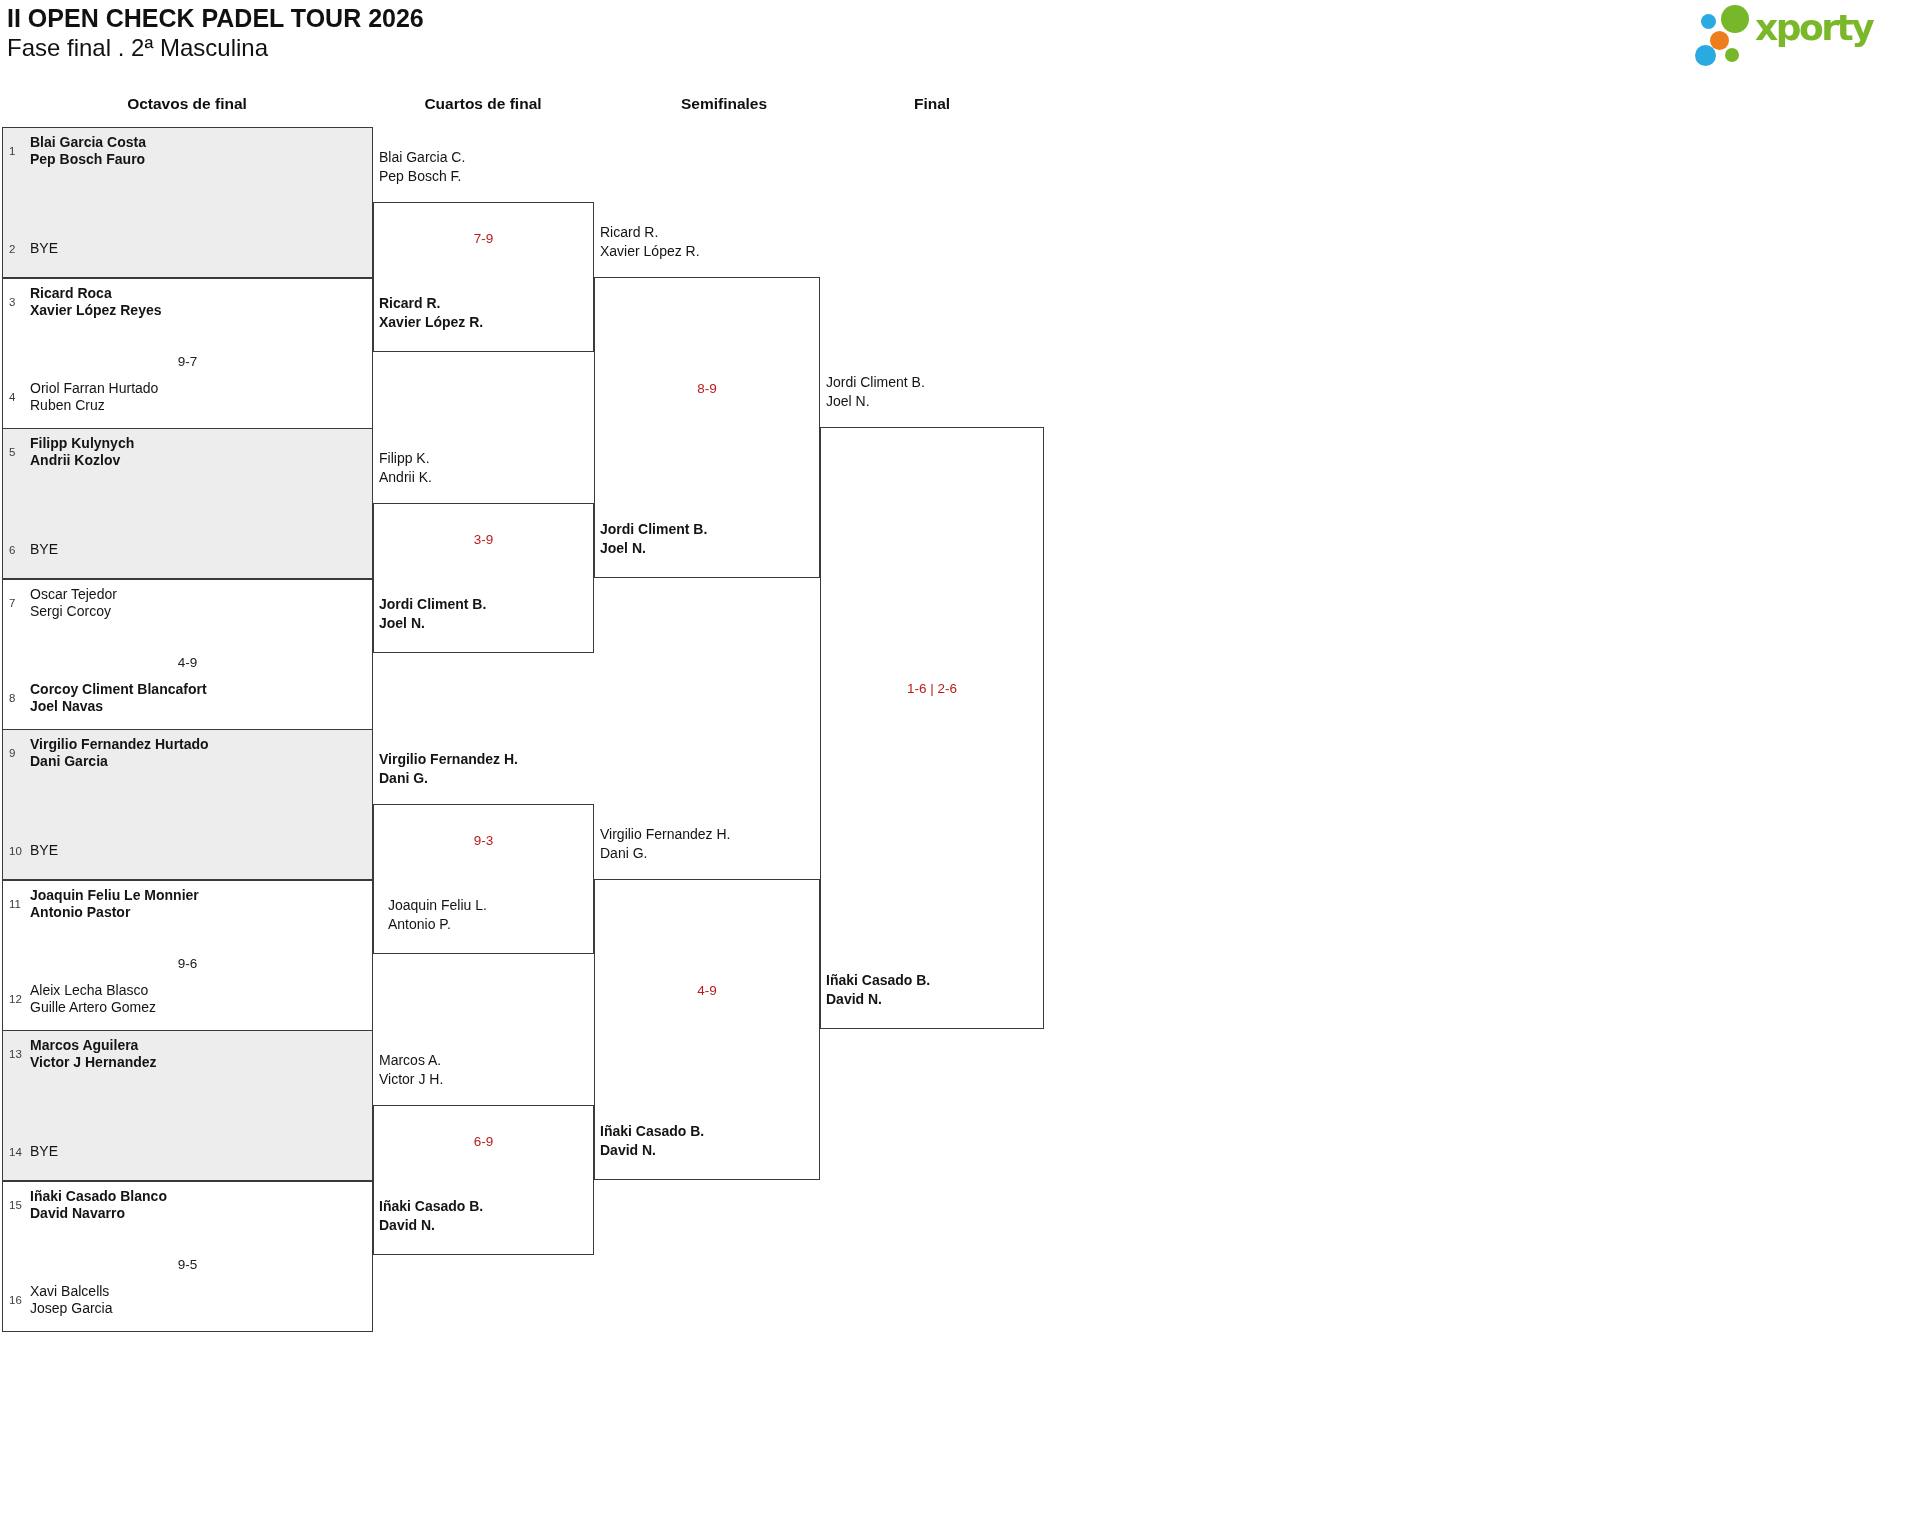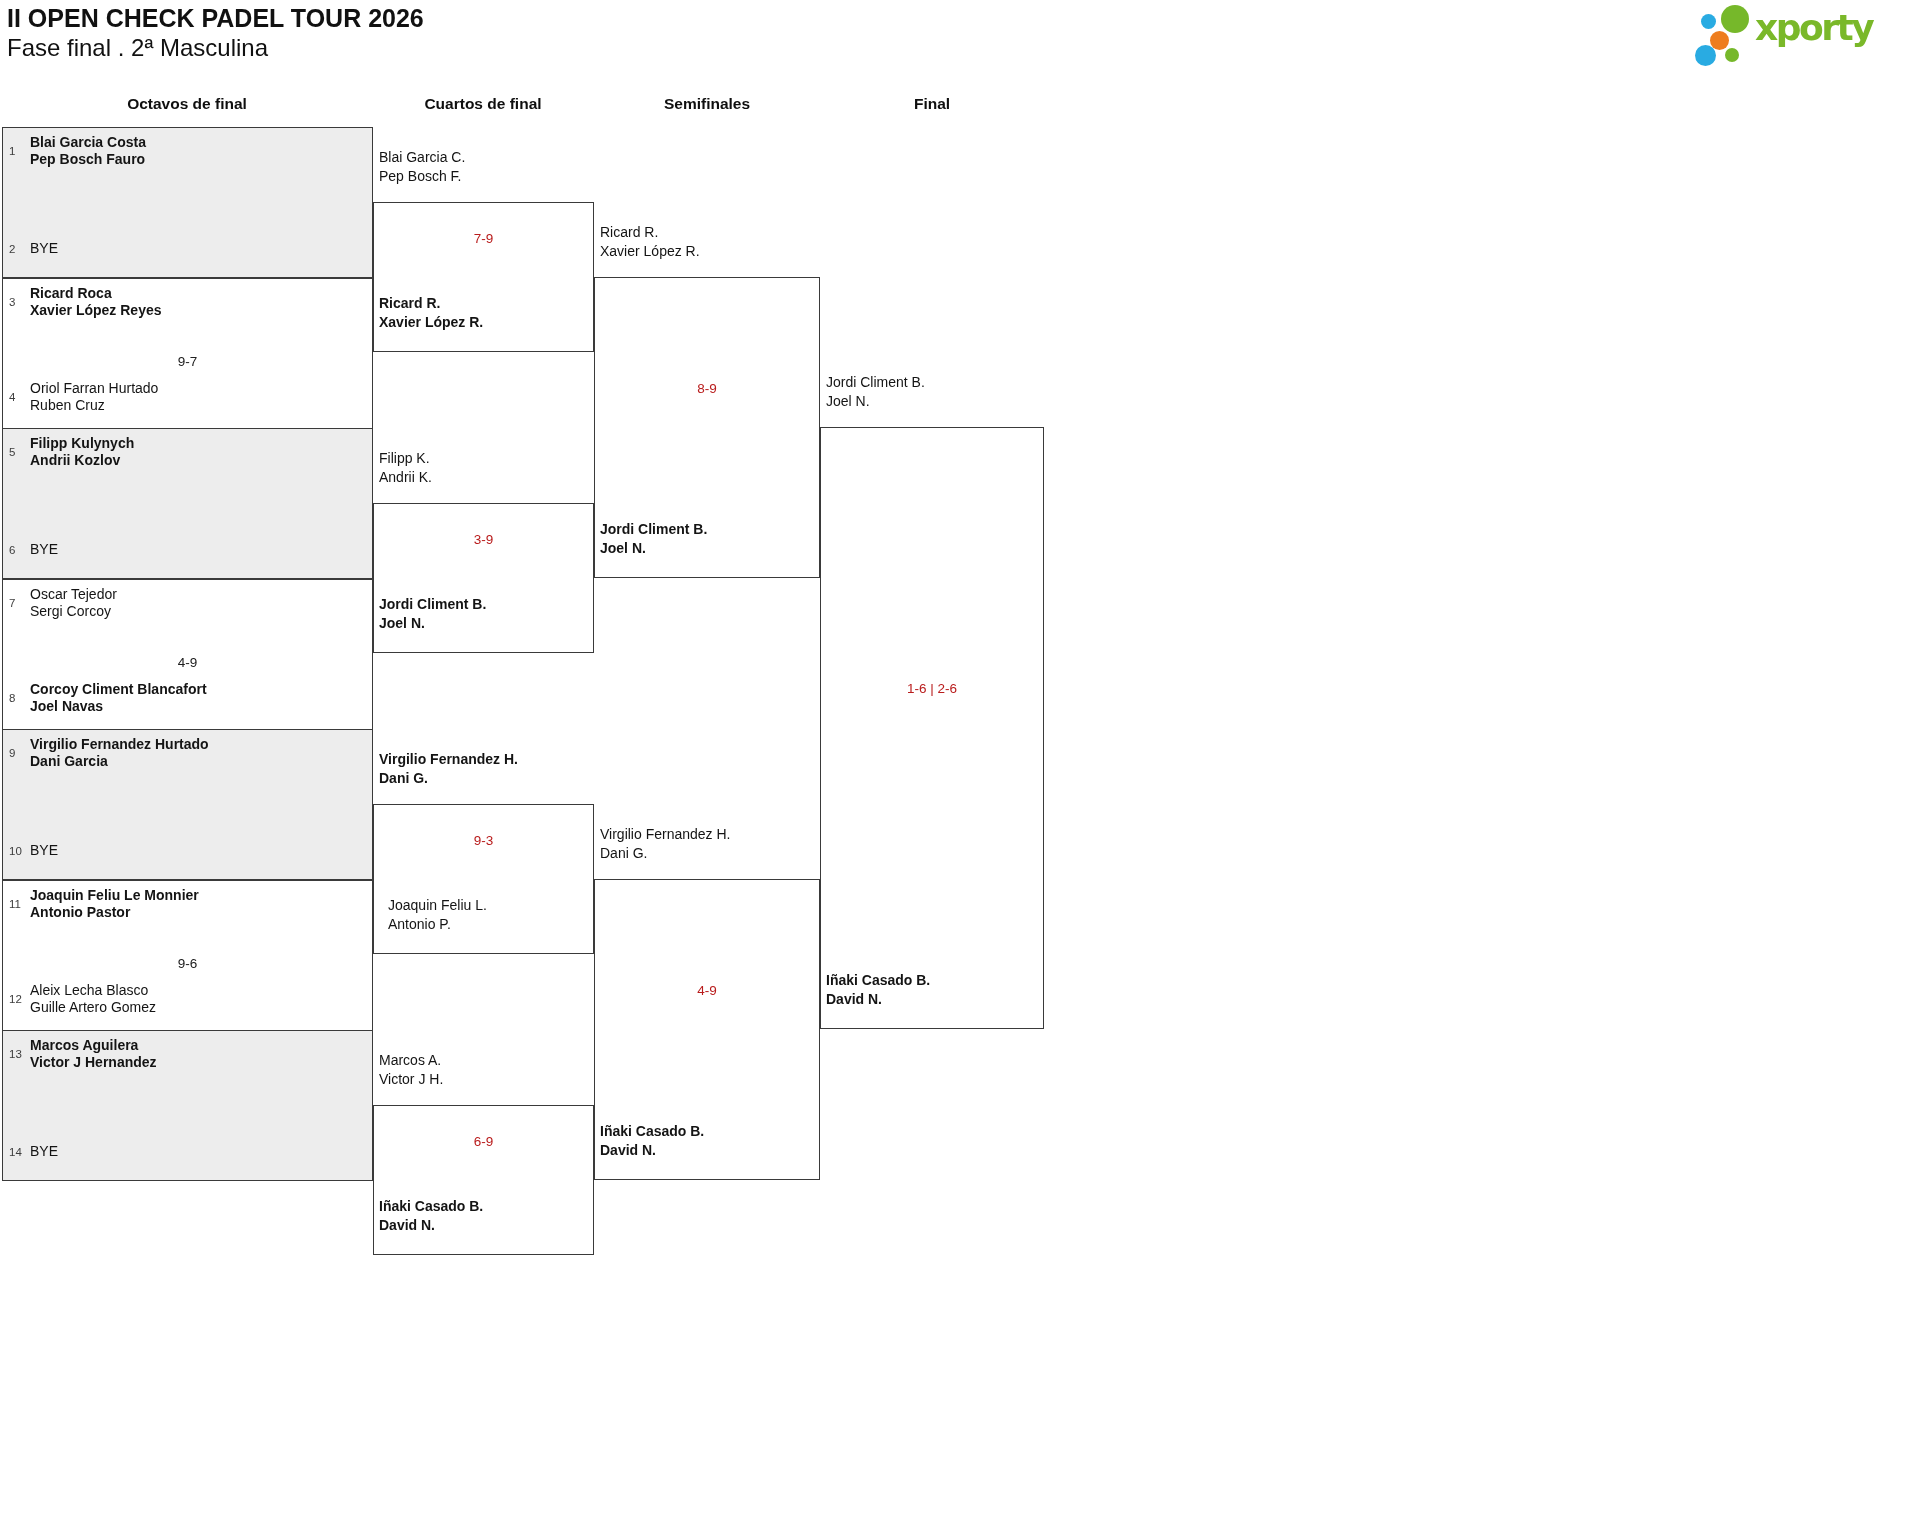--- a/index.html
+++ b/index.html
@@ -52,21 +52,21 @@
     <span class="dot" style="left:9px;top:10px;width:15px;height:15px;background:#29abe2"></span>
     <span class="dot" style="left:29px;top:1px;width:28px;height:28px;background:#76b82a"></span>
     <span class="dot" style="left:18px;top:27px;width:19px;height:19px;background:#ee7d1e"></span>
     <span class="dot" style="left:3px;top:41px;width:21px;height:21px;background:#29abe2"></span>
     <span class="dot" style="left:33px;top:44px;width:14px;height:14px;background:#76b82a"></span>
     <span class="wordmark">xporty</span>
   </div>
 
   <span class="colhead" style="left:187px">Octavos de final</span>
   <span class="colhead" style="left:483px">Cuartos de final</span>
-  <span class="colhead" style="left:707px">Semifinales</span>
+  <span class="colhead" style="left:724px">Semifinales</span>
   <span class="colhead" style="left:932px">Final</span>
 
   <div class="box shaded" style="left:2px;top:127px;width:371px;height:151px">
     <div class="rslot s1">
       <span class="seed">1</span>
       <span class="tname w">
           <span class="ln">Blai Garcia Costa</span>
           <span class="ln">Pep Bosch Fauro</span>
         </span>
     </div>
@@ -177,20 +177,37 @@
     </div>
     <div class="rscore"></div>
     <div class="rslot s2 bye">
       <span class="seed">14</span>
       <span class="tname">
           <span class="ln">BYE</span>
         </span>
     </div>
   </div>
 
+  <div class="box" style="left:2px;top:1180.5px;width:371px;height:151px">
+    <div class="rslot s1">
+      <span class="seed">15</span>
+      <span class="tname w">
+          <span class="ln">Iñaki Casado Blanco</span>
+          <span class="ln">David Navarro</span>
+        </span>
+    </div>
+    <div class="rscore">9-5</div>
+    <div class="rslot s2">
+      <span class="seed">16</span>
+      <span class="tname">
+          <span class="ln">Xavi Balcells</span>
+          <span class="ln">Josep Garcia</span>
+        </span>
+    </div>
+  </div>
 
   <div class="box" style="left:373px;top:202px;width:221px;height:150px"></div>
   <div class="adv" style="left:379px;top:148px">
       <span class="ln">Blai Garcia C.</span>
       <span class="ln">Pep Bosch F.</span>
     </div>
   <div class="score2" style="left:373px;top:231px;width:221px">7-9</div>
   <div class="adv w" style="left:379px;top:294px">
       <span class="ln">Ricard R.</span>
       <span class="ln">Xavier López R.</span>

